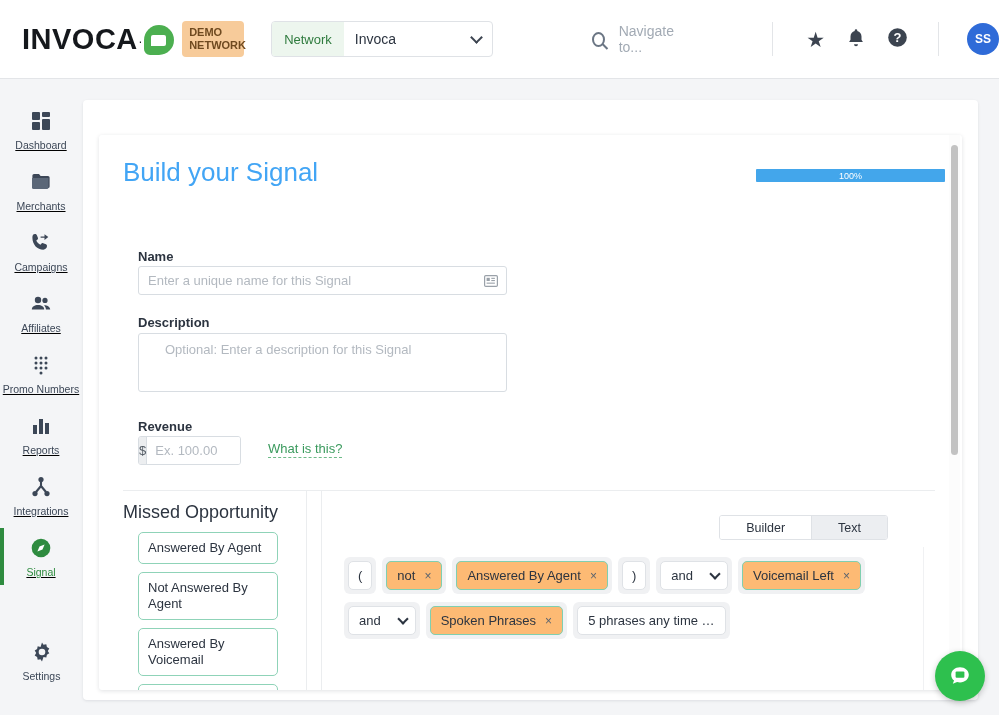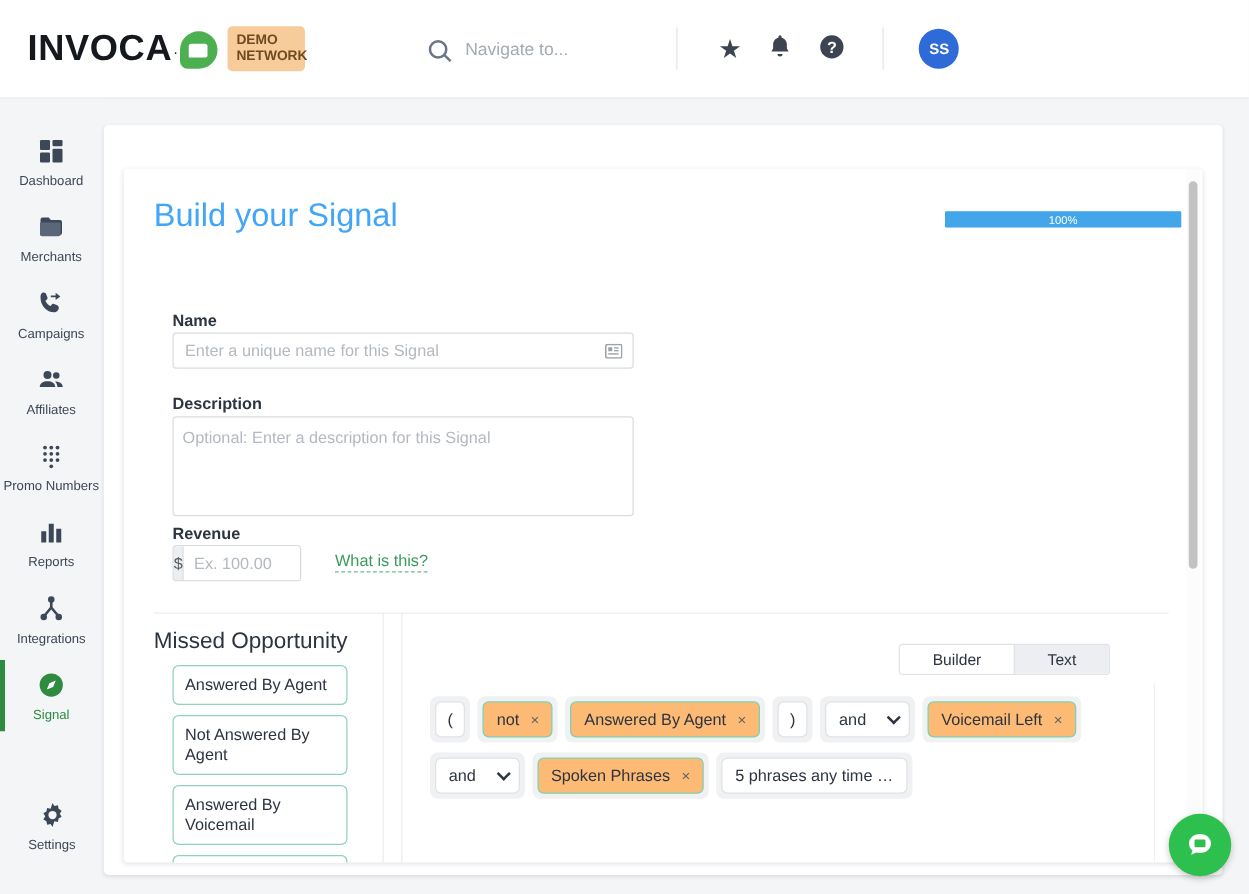--- a/index.html
+++ b/index.html
@@ -65,21 +65,21 @@
   #avatar-wrap { margin-left: 28px; margin-right: 0; }
   #avatar {
     width: 32px; height: 32px; border-radius: 50%; background: #2f6bd8;
     color: #fff; font-size: 12px; font-weight: 600;
     display: flex; align-items: center; justify-content: center;
   }
 
   
   #sidebar {
     position: absolute; top: 79px; left: 0; width: 82px; height: 636px;
-    background: #f4f5f7; padding-top: 20px;
+    background: #f4f5f7; padding-top: 20px; text-decoration: underline;
   }
   .nav-item {
     position: relative; display: flex; flex-direction: column; align-items: center;
     padding: 10px 2px 9px; cursor: pointer; color: #3c4757;
   }
   .nav-item .nlabel { font-size: 10.5px; margin-top: 6px; text-align: center; line-height: 12px; }
   .nav-item.active { color: #2e8b3f; }
   .nav-item.active::before {
     content: ""; position: absolute; left: 0; top: 2px; bottom: 2px; width: 4px; background: #2e8b3f;
   }
@@ -122,23 +122,23 @@
   }
   #name-input {
     border: 0; outline: 0; flex: 1; font-size: 13px; color: #2c3440;
     padding: 0 9px; background: transparent; font-family: "Liberation Sans", sans-serif;
   }
   #name-input::placeholder { color: #b3b9c0; }
   #name-input-icon { width: 30px; display: flex; align-items: center; justify-content: center; }
 
   #lbl-desc { position: absolute; left: 39px; top: 180px; }
   #desc-input {
-    position: absolute; left: 39px; top: 198px; width: 369px; height: 80px;
+    position: absolute; left: 39px; top: 198px; width: 369px; height: 59px;
     border: 1px solid #d8dde2; border-radius: 3px; resize: none;
-    font-size: 13px; color: #2c3440; padding: 8px 7px; outline: none;
+    font-size: 13px; color: #2c3440; padding: 8px 26px; outline: none;
     font-family: "Liberation Sans", sans-serif; background: #fff;
   }
   #desc-input::placeholder { color: #b3b9c0; }
 
   #lbl-rev { position: absolute; left: 39px; top: 284px; }
   #rev-group {
     position: absolute; left: 39px; top: 301px; height: 29px; display: flex;
     border: 1px solid #d8dde2; border-radius: 3px; overflow: hidden; width: 103px;
   }
   #rev-prefix {
@@ -228,20 +228,27 @@
 <body>
 
 <div id="topbar">
   <div id="brand">
     <span class="logo-word">INVOCA</span>
     <span class="logo-dot">.</span>
     <span class="logo-bubble"></span>
     <span class="demo-badge">DEMO NETWORK</span>
   </div>
 
+  <div id="network-switcher">
+    <span id="network-label">Network</span>
+    <span id="network-value">
+      <span>Invoca</span>
+      <span class="chev"></span>
+    </span>
+  </div>
 
   <div id="nav-search">
     <span class="sicon"></span>
     <span class="sph">Navigate to...</span>
   </div>
 
   <div style="margin-left:86px" class="vdiv"></div>
 
   <div id="icon-cluster">
     <span class="topicon">★</span>

